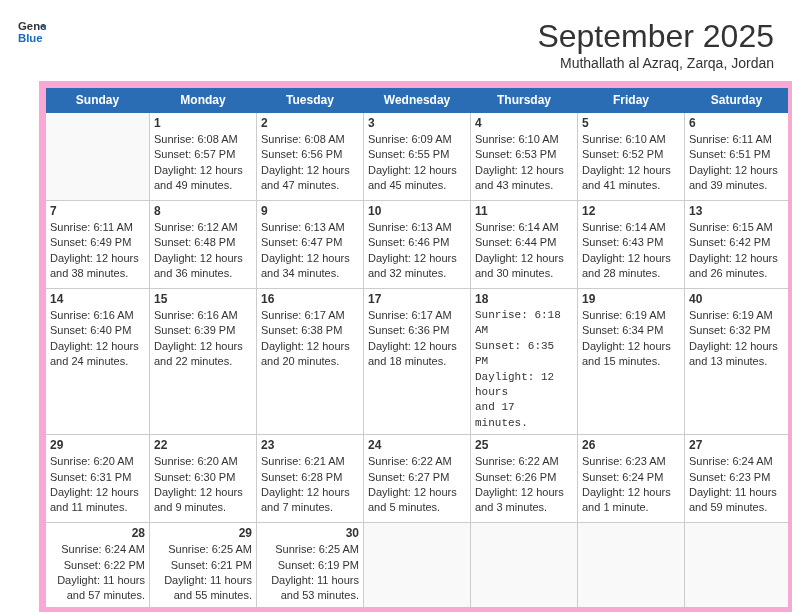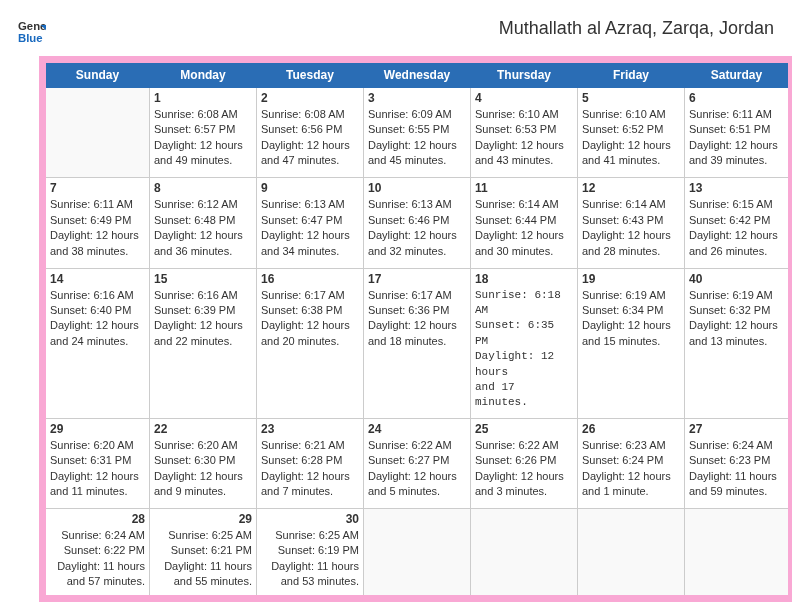--- a/index.html
+++ b/index.html
@@ -34,21 +34,21 @@
     }
     .title-block {
       text-align: right;
     }
     .month-title {
       font-size: 32px;
       color: #333;
       font-weight: normal;
     }
     .location {
-      font-size: 18px;
+      font-size: 14px;
       color: #333;
     }
     .calendar {
       flex: 1;
       border: 7px solid #f9a8d4;
       border-collapse: collapse;
       width: 100%;
       table-layout: fixed;
       margin-left: 21px;
     }
@@ -93,20 +93,21 @@
 <div class="page">
   <div class="header">
     <div class="logo">
       <svg class="logo-icon" viewBox="0 0 32 32" xmlns="http://www.w3.org/2000/svg">
         <text x="0" y="14" font-size="13" font-weight="bold" fill="#333" font-family="Arial">General</text>
         <text x="0" y="27" font-size="13" font-weight="bold" fill="#1a6abf" font-family="Arial">Blue</text>
         <polygon points="26,8 32,8 32,14" fill="#1a6abf"></polygon>
       </svg>
     </div>
     <div class="title-block">
+      <div class="month-title">September 2025</div>
       <div class="location">Muthallath al Azraq, Zarqa, Jordan</div>
     </div>
   </div>
 
   <table class="calendar">
     <thead>
       <tr>
         <th>Sunday</th>
         <th>Monday</th>
         <th>Tuesday</th>

